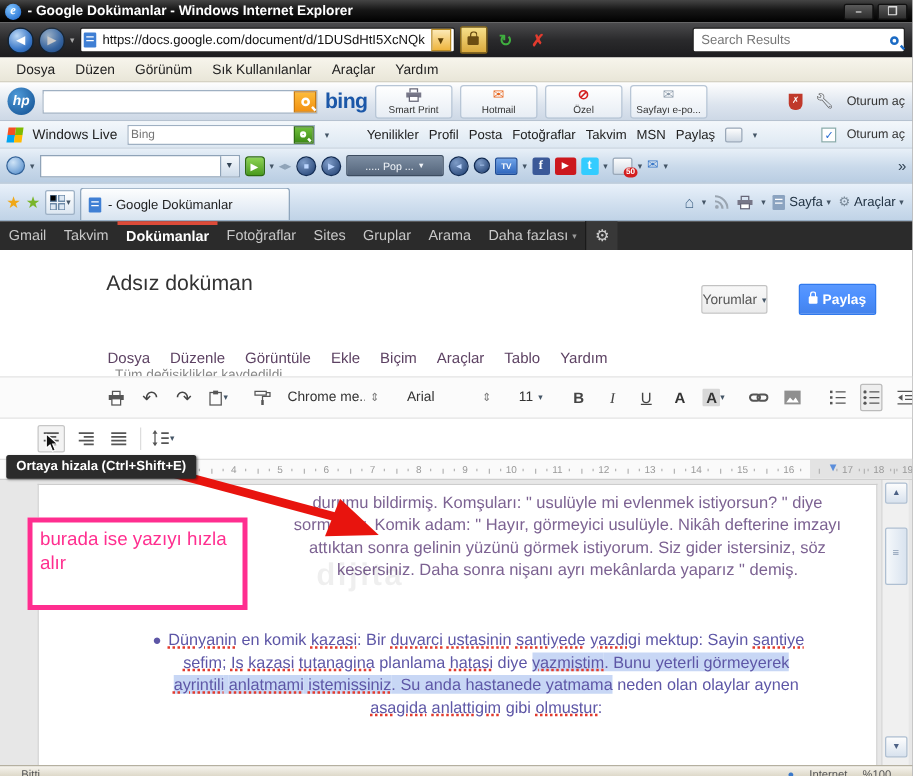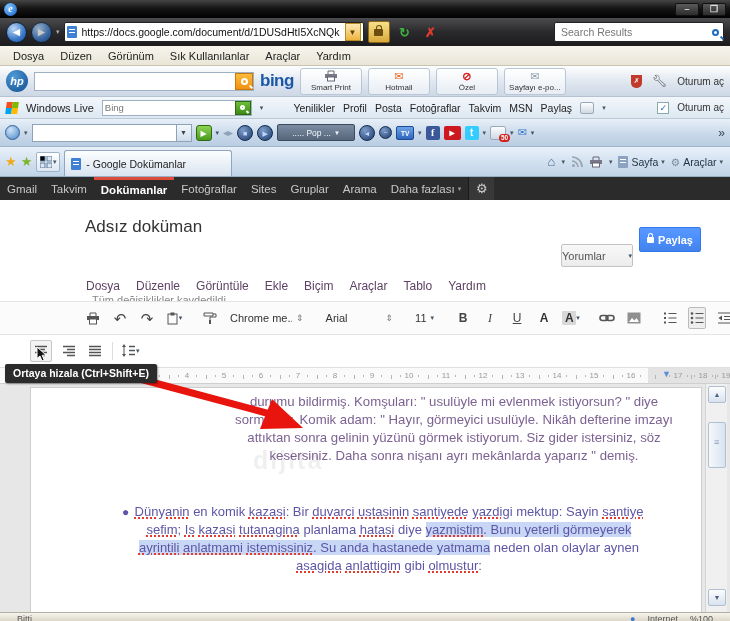--- a/index.html
+++ b/index.html
@@ -81,21 +81,21 @@
   .tabrow .rt{margin-left:auto;display:flex;align-items:center;gap:6px;padding-right:2px;font-size:10.5px;color:#234;}
   
   .gbar{left:0;top:177px;width:730px;height:23px;background:#2b2b2b;display:flex;align-items:stretch;color:#c8c8c8;font-size:11.5px;}
   .gbar .gi{display:flex;align-items:center;padding:0 7px;}
   .gbar .gi.active{color:#fff;font-weight:bold;border-top:3px solid #dd4b39;padding-top:0;}
   .gbar .acct{margin-left:auto;display:flex;align-items:center;gap:4px;padding:0 8px;}
   .gearbox{width:26px;display:flex;align-items:center;justify-content:center;border-left:1px solid #1a1a1a;background:#383838;color:#ccc;font-size:13px;}
   
   .content{left:0;top:200px;width:730px;height:412px;background:#fff;}
   .doctitle{position:absolute;left:85px;top:17px;font-size:17px;color:#333;}
-  .btn-comments{position:absolute;left:561px;top:44px;width:72px;height:23px;background:linear-gradient(#f8f8f8,#ececec);border:1px solid #c2c2c2;border-radius:2px;font-size:11px;color:#555;display:flex;align-items:center;justify-content:space-between;gap:4px;}
+  .btn-comments{position:absolute;left:561px;top:28px;width:53px;height:23px;background:linear-gradient(#f8f8f8,#ececec);border:1px solid #c2c2c2;border-radius:2px;font-size:11px;color:#555;display:flex;align-items:center;justify-content:space-between;gap:4px;}
   .btn-share{position:absolute;left:639px;top:27px;width:62px;height:25px;background:linear-gradient(#5a98fe,#4d90fe 40%,#4382ec);border:1px solid #3079ed;border-radius:2px;color:#fff;font-size:11px;font-weight:bold;display:flex;align-items:center;justify-content:center;gap:4px;}
   .plock{width:7px;height:6px;background:#fff;border-radius:1px;position:relative;}
   .plock::before{content:"";position:absolute;left:1px;top:-4px;width:3px;height:4px;border:1.5px solid #fff;border-bottom:none;border-radius:3px 3px 0 0;}
   .notice{position:absolute;left:64px;top:50px;width:634px;height:21px;background:#f5c253;border:1px solid #e3a93e;display:flex;align-items:center;font-size:11.5px;font-weight:bold;color:#2e2403;padding:0 8px;white-space:nowrap;}
   .notice .lnk{color:#1155cc;margin:0 3px;}
   .notice .close{margin-left:auto;color:#1155cc;}
   .dmenus{position:absolute;left:78px;top:77px;display:flex;}
   .dmenus span{font-size:12px;color:#5d4263;padding:2px 8px;}
   .saved{position:absolute;left:92px;top:94px;height:7px;overflow:hidden;font-size:11px;color:#888;}
   .tb1{position:absolute;left:0;top:101px;width:730px;height:34px;background:#fbfbfb;border-top:1px solid #e4e4e4;border-bottom:1px solid #e4e4e4;display:flex;align-items:center;gap:9px;padding-left:84px;}
@@ -139,20 +139,21 @@
   .cursor{position:absolute;left:36px;top:347px;z-index:30;}
   .arrowsvg{position:absolute;left:0;top:0;width:730px;height:621px;pointer-events:none;z-index:18;}
 </style>
 </head>
 <body>
 
 <div class="screen">
 
   <div class="abs titlebar">
     <span class="ie-e">e</span>
+    <span>- Google Dokümanlar - Windows Internet Explorer</span>
     <span style="margin-left:auto;display:flex;">
       <span class="winbtn">–</span>
       <span class="winbtn">❐</span>
     </span>
   </div>
 
   <div class="abs addrbar">
     <span class="navcirc">◄</span>
     <span class="navcirc dim">►</span>
     <span class="drop" style="color:#aaa">▾</span>
@@ -488,20 +489,21 @@
       <span class="rmark">▼</span>
     </div>
 
     <div class="canvas">
       <div class="page">
         <div class="para1">durumu bildirmiş. Komşuları: " usulüyle mi evlenmek istiyorsun? " diye sormuşlar. Komik adam: " Hayır, görmeyici usulüyle. Nikâh defterine imzayı attıktan sonra gelinin yüzünü görmek istiyorum. Siz gider istersiniz, söz kesersiniz. Daha sonra nişanı ayrı mekânlarda yaparız " demiş.</div>
         <span class="bullet-dot">●</span>
         <div class="bullet"><span class="sp">Dünyanin</span><span> en komik </span><span class="sp">kazasi</span><span>: Bir </span><span class="sp">duvarci</span><span> </span><span class="sp">ustasinin</span><span> </span><span class="sp">santiyede</span><span> </span><span class="sp">yazdigi</span><span> mektup: Sayin </span><span class="sp">santiye</span><span> </span><span class="sp">sefim</span><span>; </span><span class="sp">Is</span><span> </span><span class="sp">kazasi</span><span> </span><span class="sp">tutanagina</span><span> planlama </span><span class="sp">hatasi</span><span> diye </span><span class="sp sel">yazmistim</span><span class="sel">. Bunu yeterli görmeyerek </span><span class="sp sel">ayrintili</span><span class="sel"> </span><span class="sp sel">anlatmami</span><span class="sel"> </span><span class="sp sel">istemissiniz</span><span class="sel">. Su anda hastanede yatmama</span><span> neden olan olaylar aynen </span><span class="sp">asagida</span><span> </span><span class="sp">anlattigim</span><span> gibi </span><span class="sp">olmustur</span><span>:</span></div>
         <div class="wm">dijita</div>
       </div>
+      <div class="ann"><span>burada ise yazıyı hızla alır</span></div>
       <div class="vsb">
         <span class="sbtn" style="top:2px">▲</span>
         <span class="sthumb"></span>
         <span class="sbtn" style="top:205px">▼</span>
       </div>
     </div>
   </div>
 
   <div class="abs statusbar">
     <span>Bitti</span>

